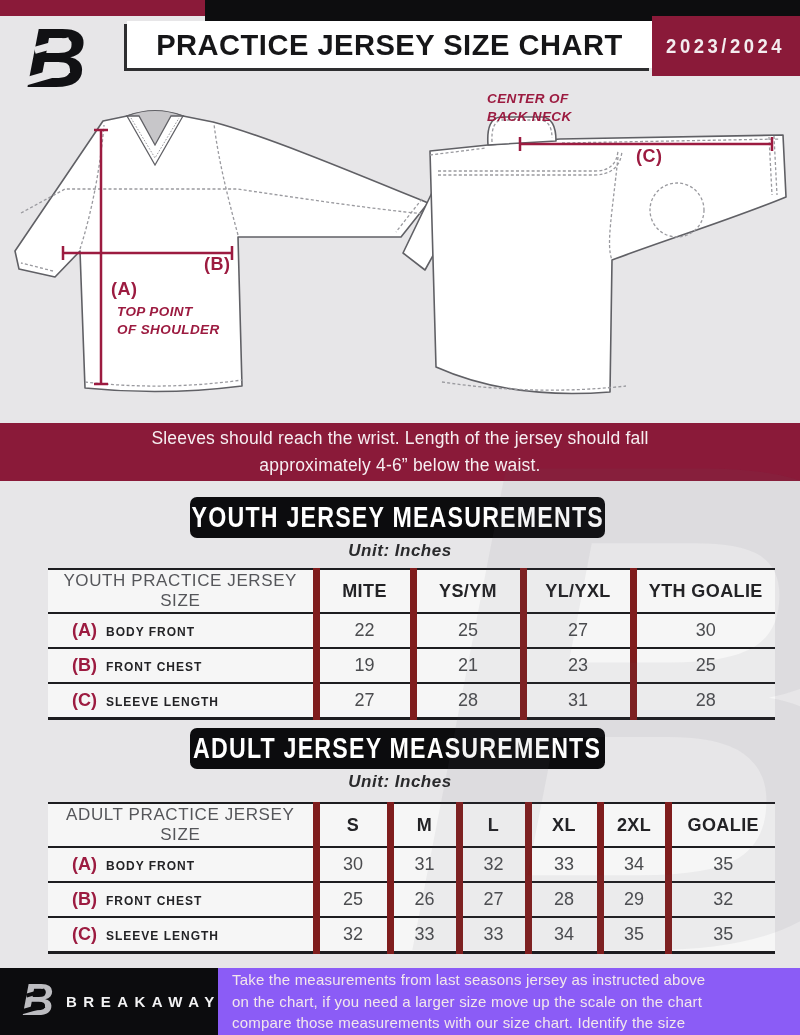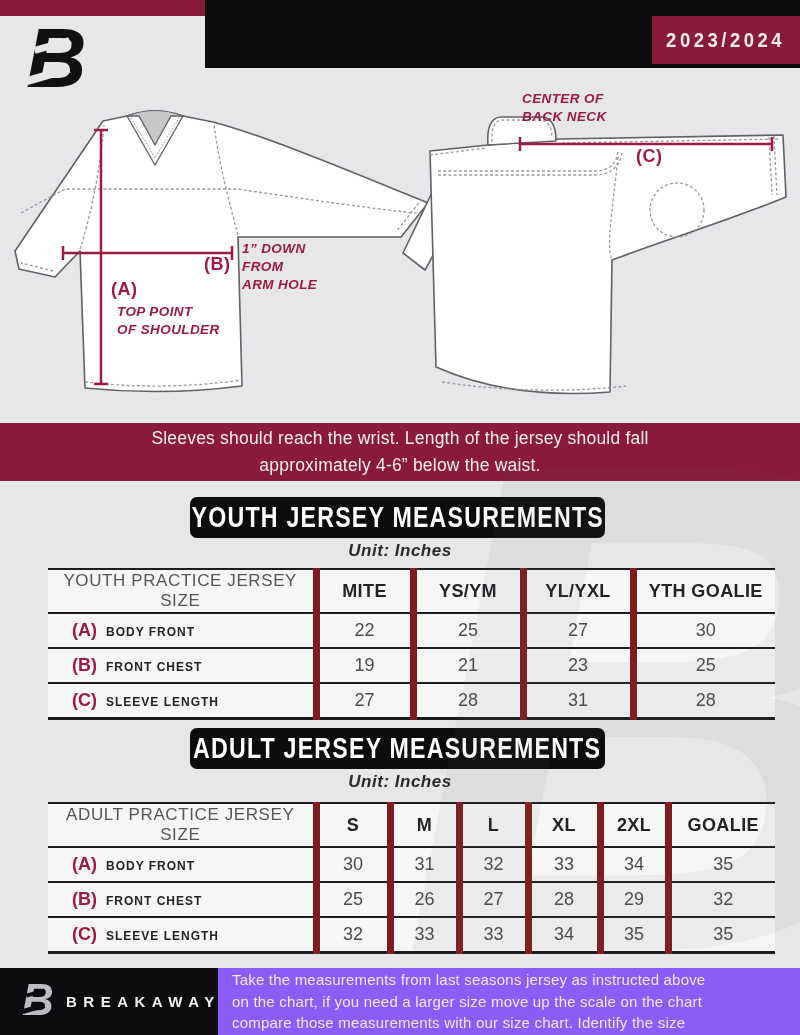--- a/index.html
+++ b/index.html
@@ -8,21 +8,21 @@
   .abs{position:absolute;}
 
   
   .maroon-strip{left:0;top:0;width:205px;height:16px;background:#8A1A39;}
   .black-bar{left:205px;top:0;width:595px;height:68px;background:#0d0d0f;}
   .title-box{left:127px;top:21px;width:525px;height:47px;background:#ffffff;
              box-shadow:-3px 3px 0 rgba(25,25,28,.9);
              display:flex;align-items:center;justify-content:center;}
   .title-box span{font-size:30px;font-weight:700;color:#161618;letter-spacing:.5px;
                   display:inline-block;transform:scaleX(.97);white-space:nowrap;}
-  .year-box{left:652px;top:16px;width:148px;height:48px;background:#8A1A39;
+  .year-box{left:652px;top:16px;width:148px;height:60px;background:#8A1A39;
             display:flex;align-items:center;justify-content:center;}
   .year-box span{color:#f3ecef;font-weight:700;font-size:21px;letter-spacing:4px;
                  display:inline-block;transform:scaleX(.88);white-space:nowrap;}
 
   
   .bmark{position:relative;display:block;}
   .bmark .glyph{font-family:"Liberation Sans",sans-serif;font-weight:700;
                 font-style:italic;line-height:1;display:block;}
   .bmark .slit{position:absolute;transform:rotate(-16deg);}
   .logo-head{left:26px;top:16px;width:80px;height:90px;}
@@ -84,20 +84,23 @@
                  display:flex;flex-direction:column;justify-content:center;padding-left:14px;
                  box-sizing:border-box;letter-spacing:.2px;}
 </style>
 </head>
 <body>
 
 <div class="page">
 
   <div class="abs maroon-strip"></div>
   <div class="abs black-bar"></div>
+  <div class="abs title-box">
+    <span>PRACTICE JERSEY SIZE CHART</span>
+  </div>
   <div class="abs year-box">
     <span>2023/2024</span>
   </div>
   <div class="abs bmark logo-head">
     <span class="glyph">B</span>
     <span class="slit slit1"></span>
     <span class="slit slit2"></span>
   </div>
 
   <svg class="abs" style="left:5px;top:103px;" width="435" height="295" viewBox="0 0 435 295">
@@ -134,31 +137,26 @@
     <path class="seam" d="M38,70 L193,70 Q220,70 222,46"></path>
     <path class="seam" d="M218,52 C212,110 206,140 212,155"></path>
     <path class="seam" d="M42,277 Q135,291 226,281"></path>
     <path class="seam" d="M374,31 L377,90 M369,32 L372,90"></path>
     <circle class="seam" cx="277" cy="105" r="27"></circle>
     <g>
       <path class="meas" d="M120,39 L372,39 M120,32 L120,46 M372,32 L372,46"></path>
     </g>
   </svg>
 
-  <div class="abs anno" style="left:487px;top:90px;margin-left:35px;">
+  <div class="abs anno" style="left:487px;top:90px;">
     <div>CENTER OF</div>
     <div>BACK NECK</div>
   </div>
   <div class="abs abc" style="left:636px;top:146px;">(C)</div>
   <div class="abs abc" style="left:204px;top:254px;">(B)</div>
-  <div class="abs anno" style="left:242px;top:240px;">
-    <div>1” DOWN</div>
-    <div>FROM</div>
-    <div>ARM HOLE</div>
-  </div>
   <div class="abs abc" style="left:111px;top:279px;">(A)</div>
   <div class="abs anno" style="left:117px;top:303px;">
     <div>TOP POINT</div>
     <div>OF SHOULDER</div>
   </div>
 
   <div class="abs notice">
     <div>Sleeves should reach the wrist. Length of the jersey should fall</div>
     <div>approximately 4-6” below the waist.</div>
   </div>

